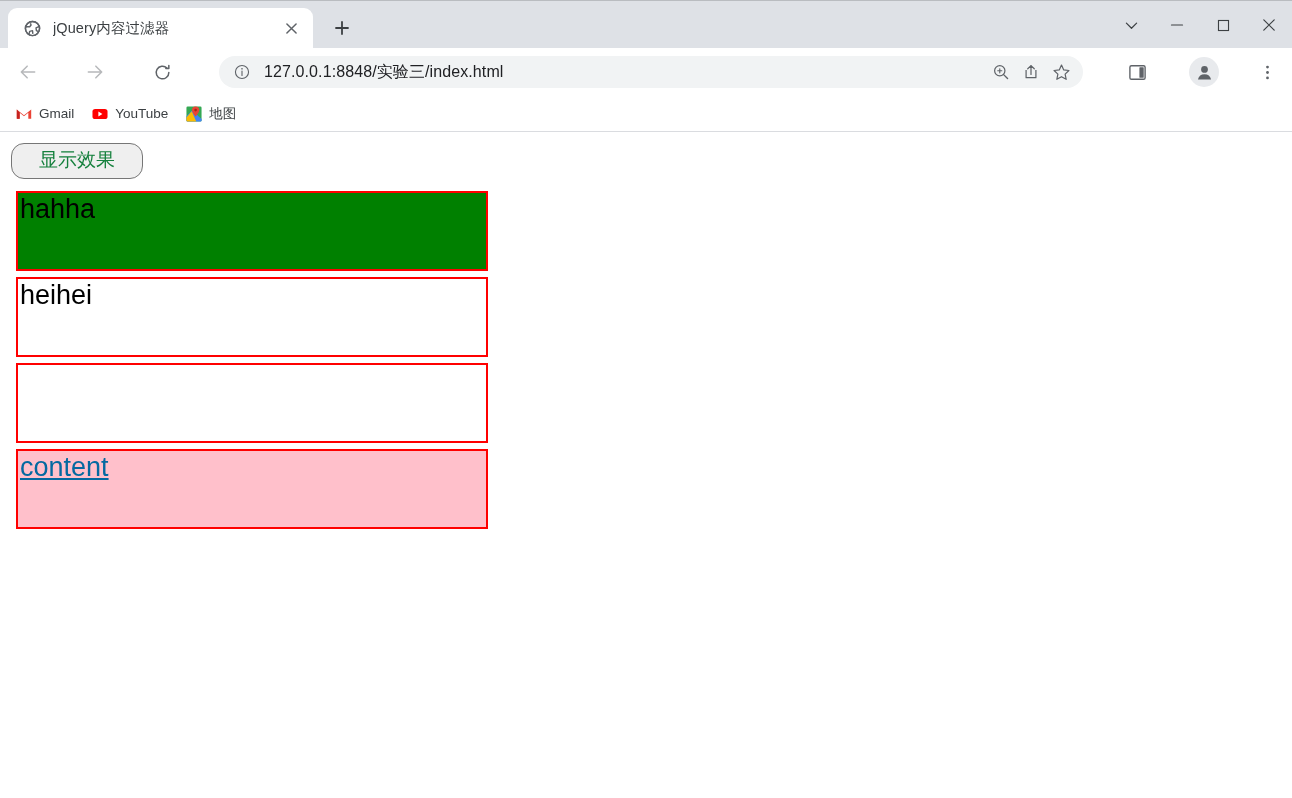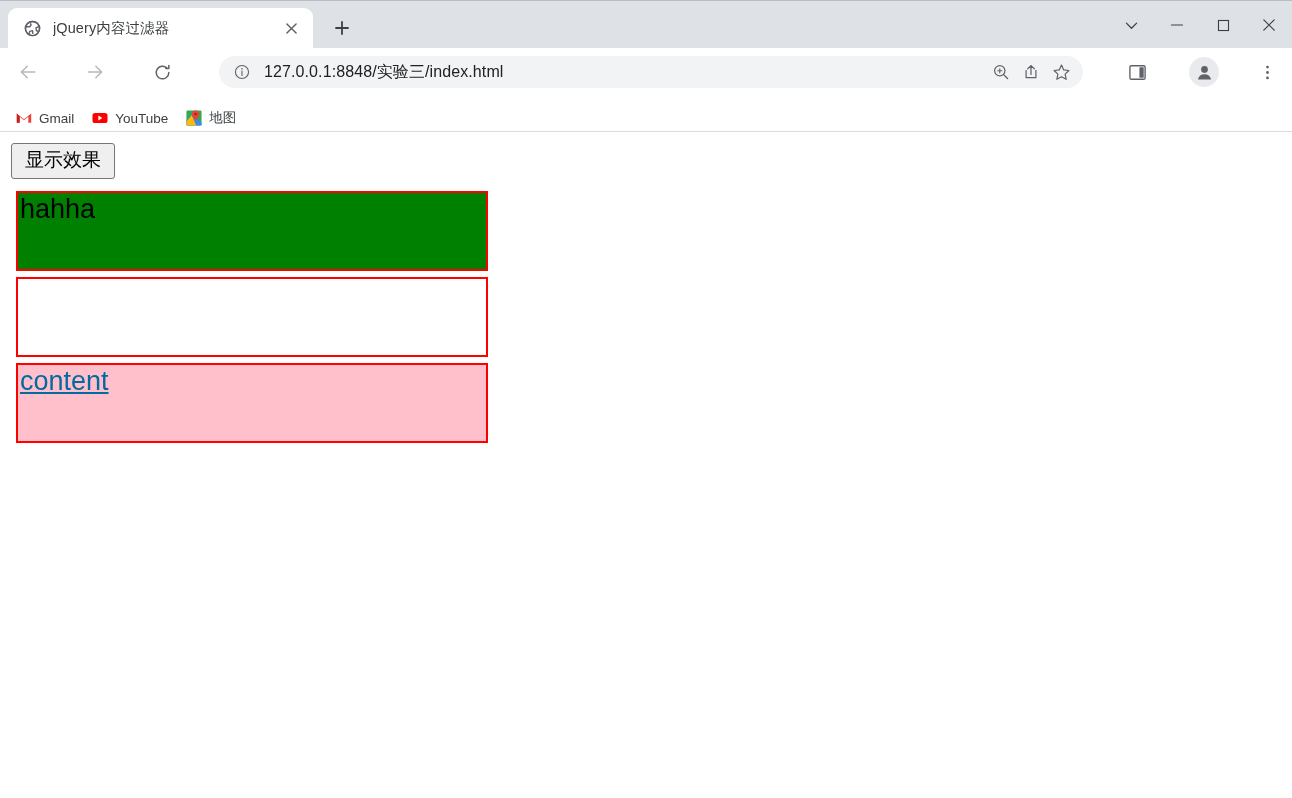--- a/index.html
+++ b/index.html
@@ -184,21 +184,21 @@
     cursor: pointer;
     flex: 0 0 30px;
   }
 
   
   .bookmarks {
     height: 36px;
     flex: 0 0 36px;
     background: #ffffff;
     display: flex;
-    align-items: flex-end;
+    align-items: center;
     padding: 0 8px;
     border-bottom: 1px solid #dadce0;
   }
 
   .bm {
     display: flex;
     align-items: center;
     height: 26px;
     padding: 0 8px;
     border-radius: 4px;
@@ -228,25 +228,25 @@
   }
 
   .page {
     padding: 8px;
     font-family: "Liberation Serif", serif;
   }
 
   .show-btn {
     font-family: "Liberation Sans", sans-serif;
     font-size: 19px;
-    color: #000000;
+    color: #15803d;
     background: #efefef;
     border: 1px solid #767676;
-    border-radius: 3px;
-    padding: 5px 13px 7px;
+    border-radius: 13px;
+    padding: 5px 27px 7px;
     margin: 3px 0 0 3px;
     cursor: pointer;
     line-height: 1.15;
     display: inline-block;
   }
 
   .boxes { margin-top: 12px; }
 
   .cbox {
     width: 472px;
@@ -444,20 +444,23 @@
     <div class="page">
 
       <button class="show-btn">显示效果</button>
 
       <div class="boxes">
 
         <div class="cbox" style="background:#008000;">
           <span class="cbox-text">hahha</span>
         </div>
 
+        <div class="cbox" style="background:#ffffff;">
+          <span class="cbox-text">heihei</span>
+        </div>
 
         <div class="cbox" style="background:#ffffff;">
           <span class="cbox-text"></span>
         </div>
 
         <div class="cbox" style="background:#ffc0cb;">
           <a class="cbox-link">content</a>
         </div>
 
       </div>

